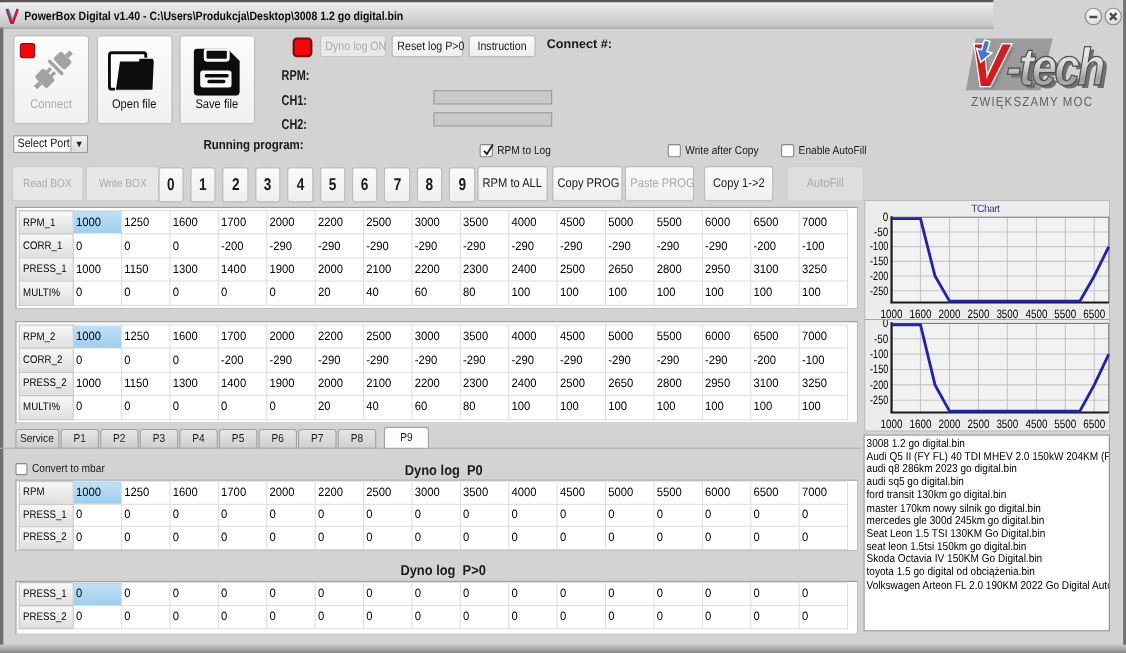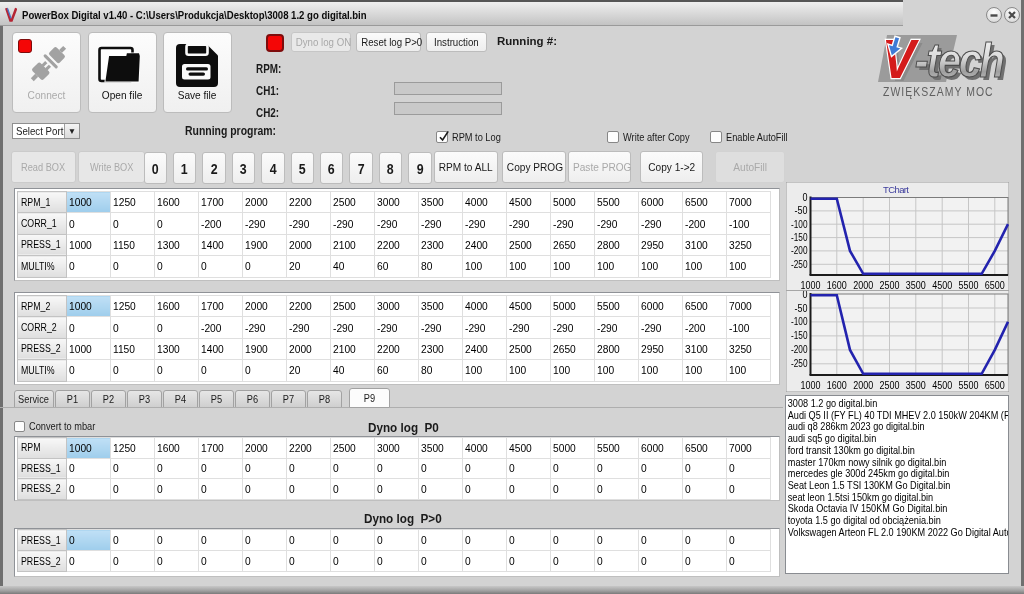--- a/index.html
+++ b/index.html
@@ -92,21 +92,21 @@
 
 <div style="position:absolute;left:12px;top:123px;width:68px;height:16px;background:#fff;border:1px solid #8f8f8f;">
   <div style="position:absolute;left:3px;top:1px;font-size:11px;color:#222;transform:scaleX(0.88);transform-origin:0 0;">Select Port</div>
   <div style="position:absolute;right:0;top:0;width:15px;height:14px;background:linear-gradient(#f4f4f4,#dadada);border-left:1px solid #9f9f9f;text-align:center;font-size:8.5px;line-height:14px;color:#222;">▼</div>
 </div>
 
 <div class="redsq" style="left:266px;top:34px;width:18px;height:18px;"></div>
 <div class="btn dis" style="left:291px;top:32px;width:60px;height:20px;font-size:11px;line-height:18px;background:#e9e9e9;border-color:#c6c6c6;"><span>Dyno log ON</span></div>
 <div class="btn" style="left:356px;top:32px;width:65px;height:20px;font-size:11px;line-height:18px;"><span>Reset log P&gt;0</span></div>
 <div class="btn" style="left:426px;top:32px;width:61px;height:20px;font-size:11px;line-height:18px;"><span>Instruction</span></div>
-<div class="lbl bold" style="left:497px;top:35px;font-size:11.5px;">Running #:</div>
+<div class="lbl bold" style="left:497px;top:35px;font-size:11.5px;">Connect #:</div>
 
 <div class="lbl bold" style="left:256px;top:61px;font-size:13px;transform:scaleX(0.76);transform-origin:0 0;">RPM:</div>
 <div class="lbl bold" style="left:256px;top:83px;font-size:13px;transform:scaleX(0.76);transform-origin:0 0;">CH1:</div>
 <div class="lbl bold" style="left:256px;top:105px;font-size:13px;transform:scaleX(0.76);transform-origin:0 0;">CH2:</div>
 <div class="pbar" style="left:394px;top:81.5px;"></div>
 <div class="pbar" style="left:394px;top:101.5px;"></div>
 
 <div class="lbl bold" style="left:185px;top:123.5px;font-size:12px;transform:scaleX(0.87);transform-origin:0 0;">Running program:</div>
 
 <div class="cb" style="left:436px;top:131px;">

